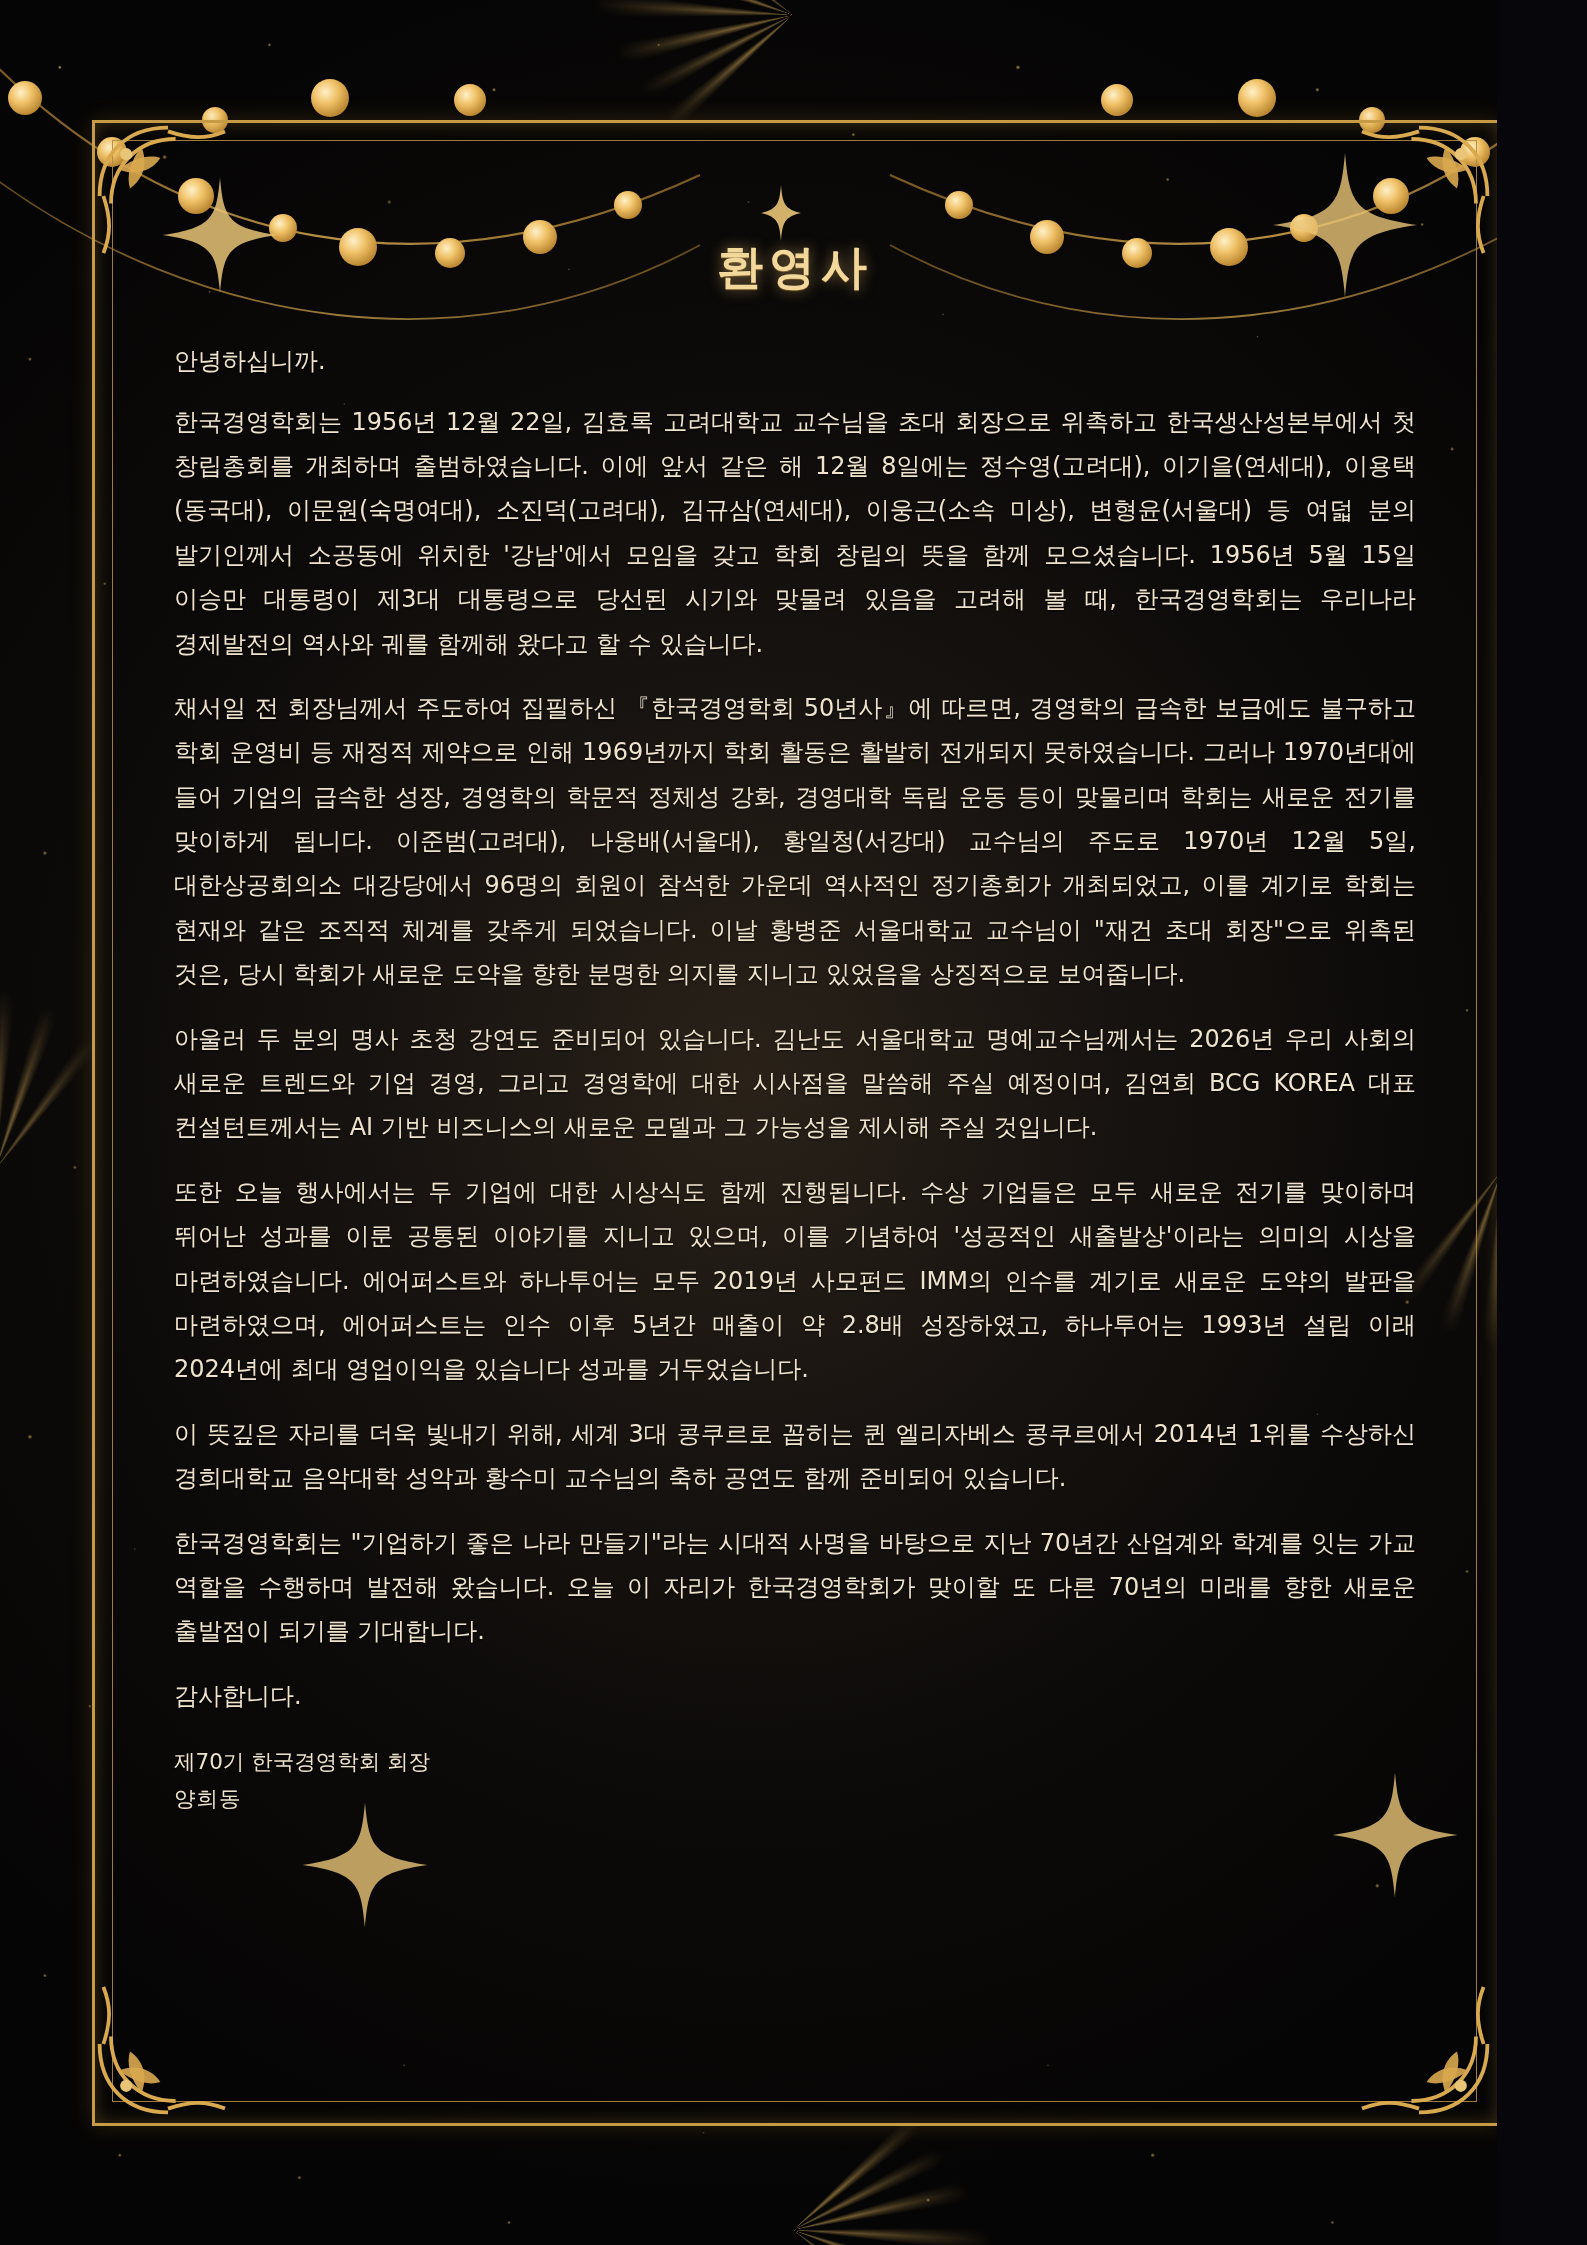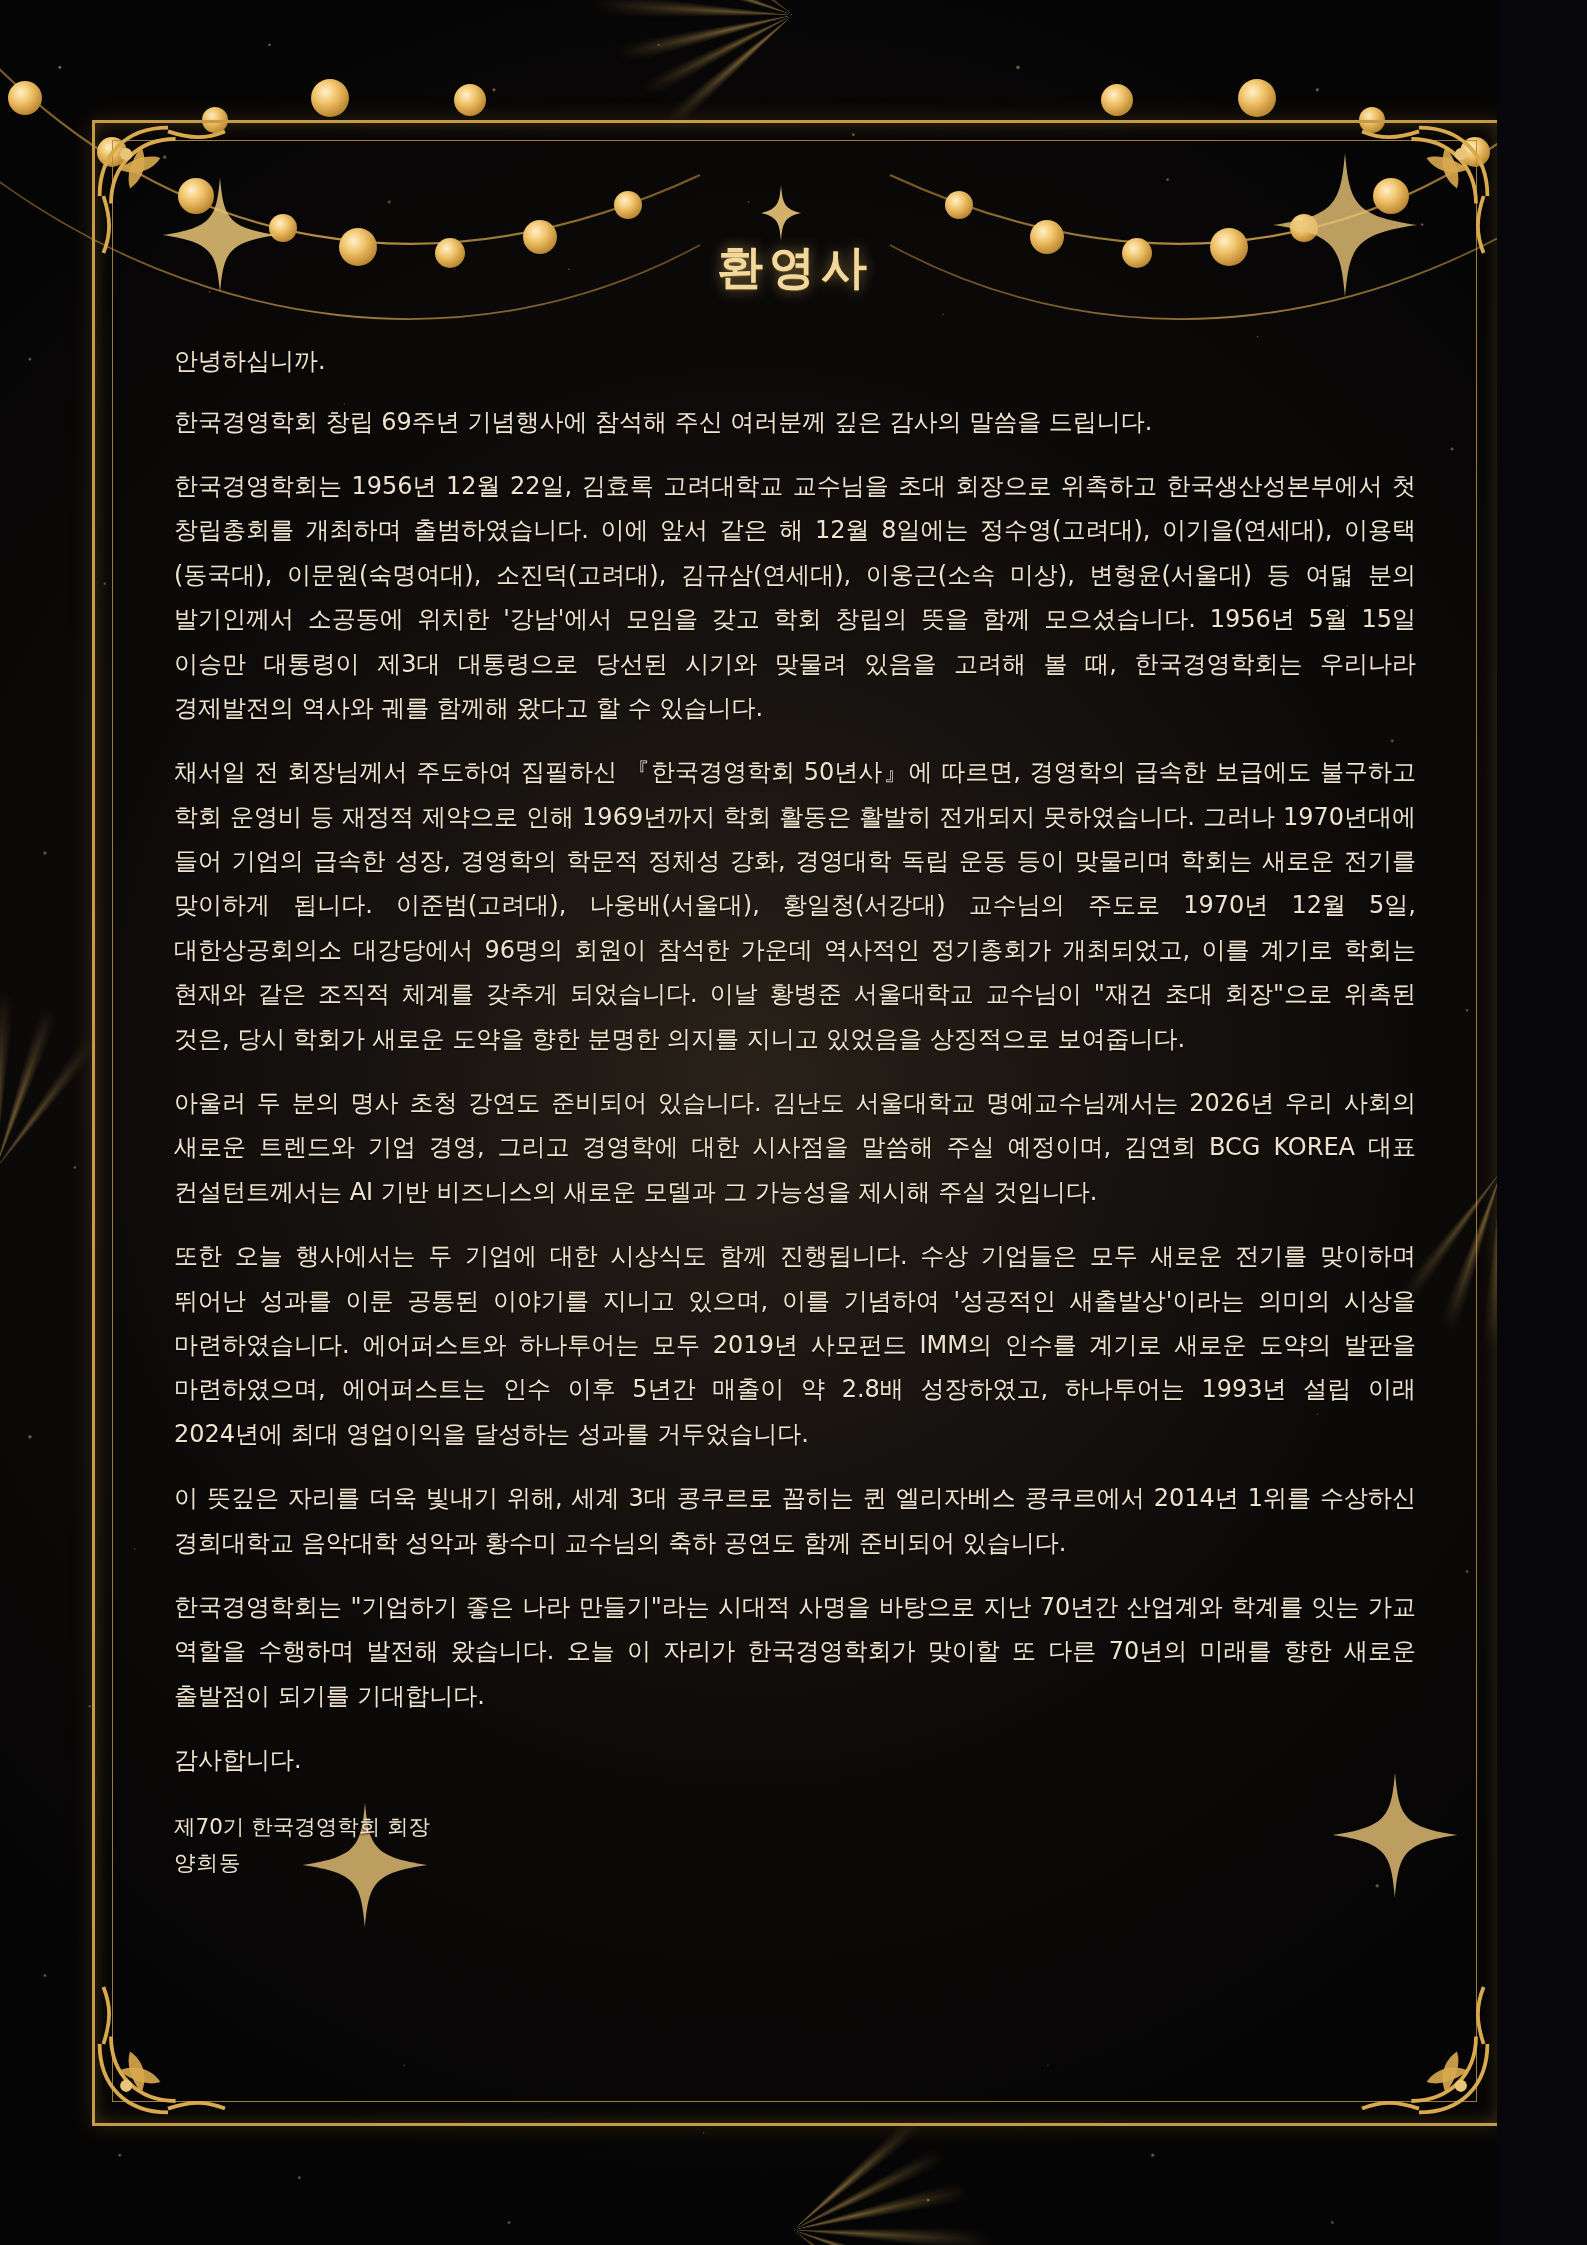--- a/index.html
+++ b/index.html
@@ -320,25 +320,24 @@
   <svg class="sparkle-title" viewBox="0 0 40 56">
     <path d="M20 0 C21.6 18, 23 24, 40 28 C23 32, 21.6 38, 20 56 C18.4 38, 17 32, 0 28 C17 24, 18.4 18, 20 0 Z" fill="#e8c477" opacity=".9"></path>
   </svg>
 
   <div class="content">
 
     <h1 class="doc-title">환영사</h1>
 
     <div class="body-area">
       <p class="para tight">안녕하십니까.</p>
-      <p class="para">한국경영학회 창립 69주년 기념행사에 참석해 주신 여러분께 깊은 감사의 말씀을 드립니다.</p>
       <p class="para">한국경영학회는 1956년 12월 22일, 김효록 고려대학교 교수님을 초대 회장으로 위촉하고 한국생산성본부에서 첫 창립총회를 개최하며 출범하였습니다. 이에 앞서 같은 해 12월 8일에는 정수영(고려대), 이기을(연세대), 이용택(동국대), 이문원(숙명여대), 소진덕(고려대), 김규삼(연세대), 이웅근(소속 미상), 변형윤(서울대) 등 여덟 분의 발기인께서 소공동에 위치한 '강남'에서 모임을 갖고 학회 창립의 뜻을 함께 모으셨습니다. 1956년 5월 15일 이승만 대통령이 제3대 대통령으로 당선된 시기와 맞물려 있음을 고려해 볼 때, 한국경영학회는 우리나라 경제발전의 역사와 궤를 함께해 왔다고 할 수 있습니다.</p>
       <p class="para">채서일 전 회장님께서 주도하여 집필하신 『한국경영학회 50년사』에 따르면, 경영학의 급속한 보급에도 불구하고 학회 운영비 등 재정적 제약으로 인해 1969년까지 학회 활동은 활발히 전개되지 못하였습니다. 그러나 1970년대에 들어 기업의 급속한 성장, 경영학의 학문적 정체성 강화, 경영대학 독립 운동 등이 맞물리며 학회는 새로운 전기를 맞이하게 됩니다. 이준범(고려대), 나웅배(서울대), 황일청(서강대) 교수님의 주도로 1970년 12월 5일, 대한상공회의소 대강당에서 96명의 회원이 참석한 가운데 역사적인 정기총회가 개최되었고, 이를 계기로 학회는 현재와 같은 조직적 체계를 갖추게 되었습니다. 이날 황병준 서울대학교 교수님이 "재건 초대 회장"으로 위촉된 것은, 당시 학회가 새로운 도약을 향한 분명한 의지를 지니고 있었음을 상징적으로 보여줍니다.</p>
       <p class="para">아울러 두 분의 명사 초청 강연도 준비되어 있습니다. 김난도 서울대학교 명예교수님께서는 2026년 우리 사회의 새로운 트렌드와 기업 경영, 그리고 경영학에 대한 시사점을 말씀해 주실 예정이며, 김연희 BCG KOREA 대표 컨설턴트께서는 AI 기반 비즈니스의 새로운 모델과 그 가능성을 제시해 주실 것입니다.</p>
-      <p class="para">또한 오늘 행사에서는 두 기업에 대한 시상식도 함께 진행됩니다. 수상 기업들은 모두 새로운 전기를 맞이하며 뛰어난 성과를 이룬 공통된 이야기를 지니고 있으며, 이를 기념하여 '성공적인 새출발상'이라는 의미의 시상을 마련하였습니다. 에어퍼스트와 하나투어는 모두 2019년 사모펀드 IMM의 인수를 계기로 새로운 도약의 발판을 마련하였으며, 에어퍼스트는 인수 이후 5년간 매출이 약 2.8배 성장하였고, 하나투어는 1993년 설립 이래 2024년에 최대 영업이익을 달성하는 성과를 거두었습니다.</p>
+      <p class="para">또한 오늘 행사에서는 두 기업에 대한 시상식도 함께 진행됩니다. 수상 기업들은 모두 새로운 전기를 맞이하며 뛰어난 성과를 이룬 공통된 이야기를 지니고 있으며, 이를 기념하여 '성공적인 새출발상'이라는 의미의 시상을 마련하였습니다. 에어퍼스트와 하나투어는 모두 2019년 사모펀드 IMM의 인수를 계기로 새로운 도약의 발판을 마련하였으며, 에어퍼스트는 인수 이후 5년간 매출이 약 2.8배 성장하였고, 하나투어는 1993년 설립 이래 2024년에 최대 영업이익을 있습니다 성과를 거두었습니다.</p>
       <p class="para">이 뜻깊은 자리를 더욱 빛내기 위해, 세계 3대 콩쿠르로 꼽히는 퀸 엘리자베스 콩쿠르에서 2014년 1위를 수상하신 경희대학교 음악대학 성악과 황수미 교수님의 축하 공연도 함께 준비되어 있습니다.</p>
       <p class="para">한국경영학회는 "기업하기 좋은 나라 만들기"라는 시대적 사명을 바탕으로 지난 70년간 산업계와 학계를 잇는 가교 역할을 수행하며 발전해 왔습니다. 오늘 이 자리가 한국경영학회가 맞이할 또 다른 70년의 미래를 향한 새로운 출발점이 되기를 기대합니다.</p>
       <p class="para">감사합니다.</p>
 
       <div class="signature">
         <div class="sig-role">제70기 한국경영학회 회장</div>
         <div class="sig-name">양희동</div>
       </div>
     </div>
   </div>

